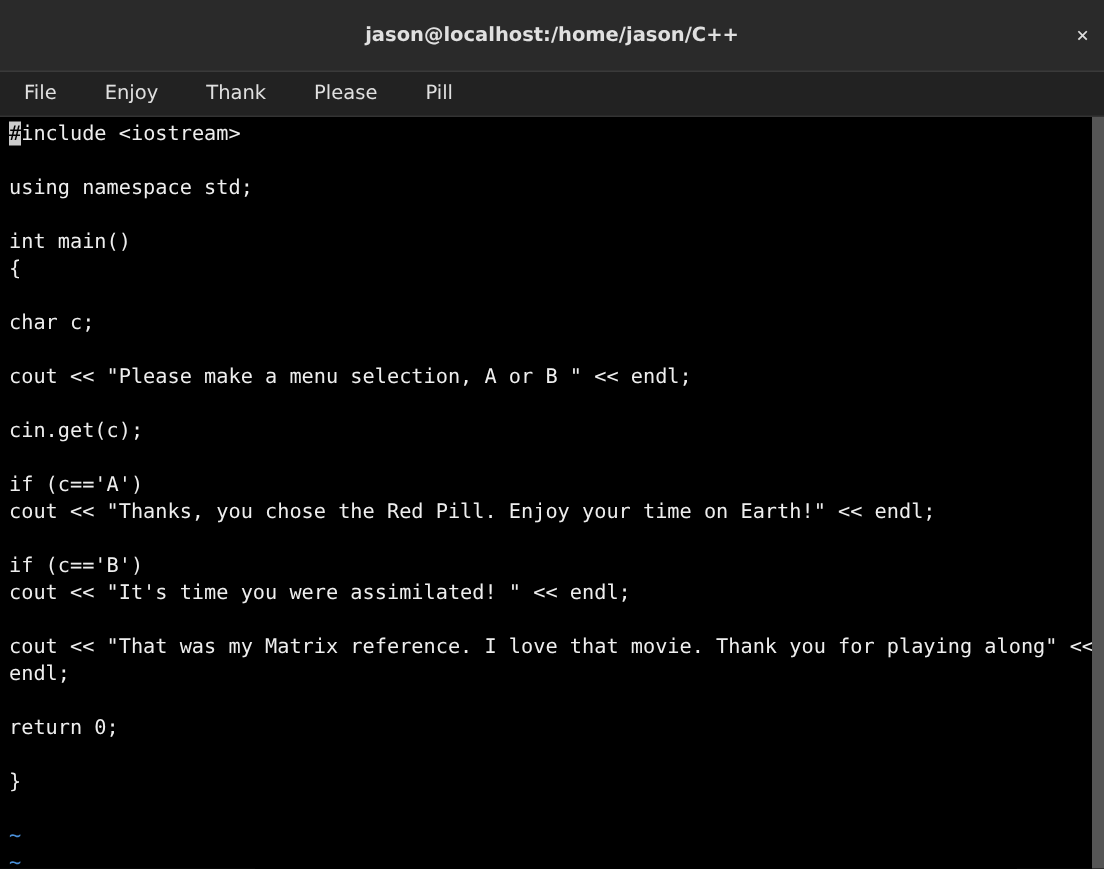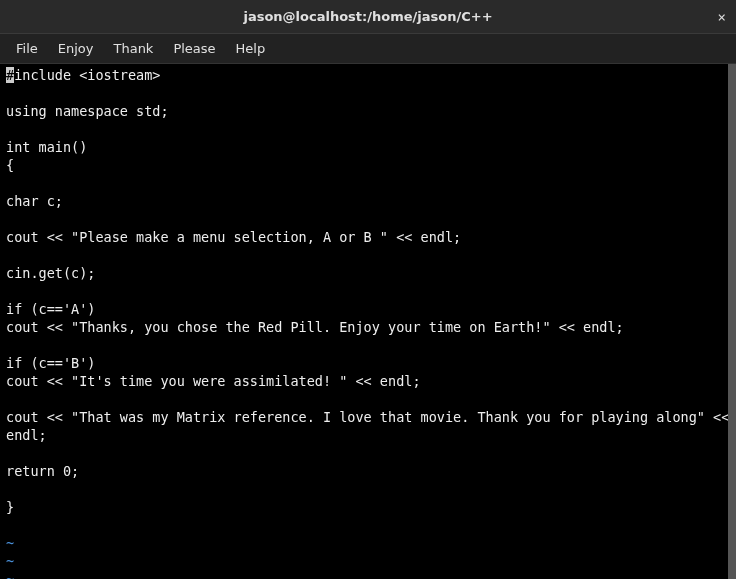--- a/index.html
+++ b/index.html
@@ -9,21 +9,21 @@
     }
     body {
       width: 736px;
       height: 579px;
       background: #1a1a1a;
       font-family: "DejaVu Sans Mono", "Liberation Mono", monospace;
       overflow: hidden;
       color: #eee;
     }
     .titlebar {
-      height: 34px;
+      height: 48px;
       background: #2a2a2a;
       display: flex;
       align-items: center;
       justify-content: center;
       position: relative;
       border-bottom: 1px solid #3a3a3a;
     }
     .titlebar-text {
       color: #e0e0e0;
       font-family: "DejaVu Sans", sans-serif;
@@ -39,21 +39,21 @@
       font-size: 14px;
       cursor: pointer;
       line-height: 1;
     }
     .menubar {
       height: 30px;
       background: #222;
       display: flex;
       align-items: center;
       padding: 0 6px;
-      gap: 0;
+      gap: 12px;
       border-bottom: 1px solid #333;
     }
     .menu-item {
       color: #e0e0e0;
       font-family: "DejaVu Sans", sans-serif;
       font-size: 13px;
       padding: 4px 10px;
       cursor: pointer;
     }
     .terminal-area {
@@ -102,21 +102,21 @@
 <div class="titlebar">
   <span class="titlebar-text">jason@localhost:/home/jason/C++</span>
   <span class="close-btn">×</span>
 </div>
 
 <div class="menubar">
   <span class="menu-item">File</span>
   <span class="menu-item">Enjoy</span>
   <span class="menu-item">Thank</span>
   <span class="menu-item">Please</span>
-  <span class="menu-item">Help</span>
+  <span class="menu-item">Pill</span>
 </div>
 
 <div class="terminal-area">
   <div class="terminal-content">
     <pre class="code" id="code-pre"><span class="cursor-char">#</span>include &lt;iostream&gt;
 
 using namespace std;
 
 int main()
 {

